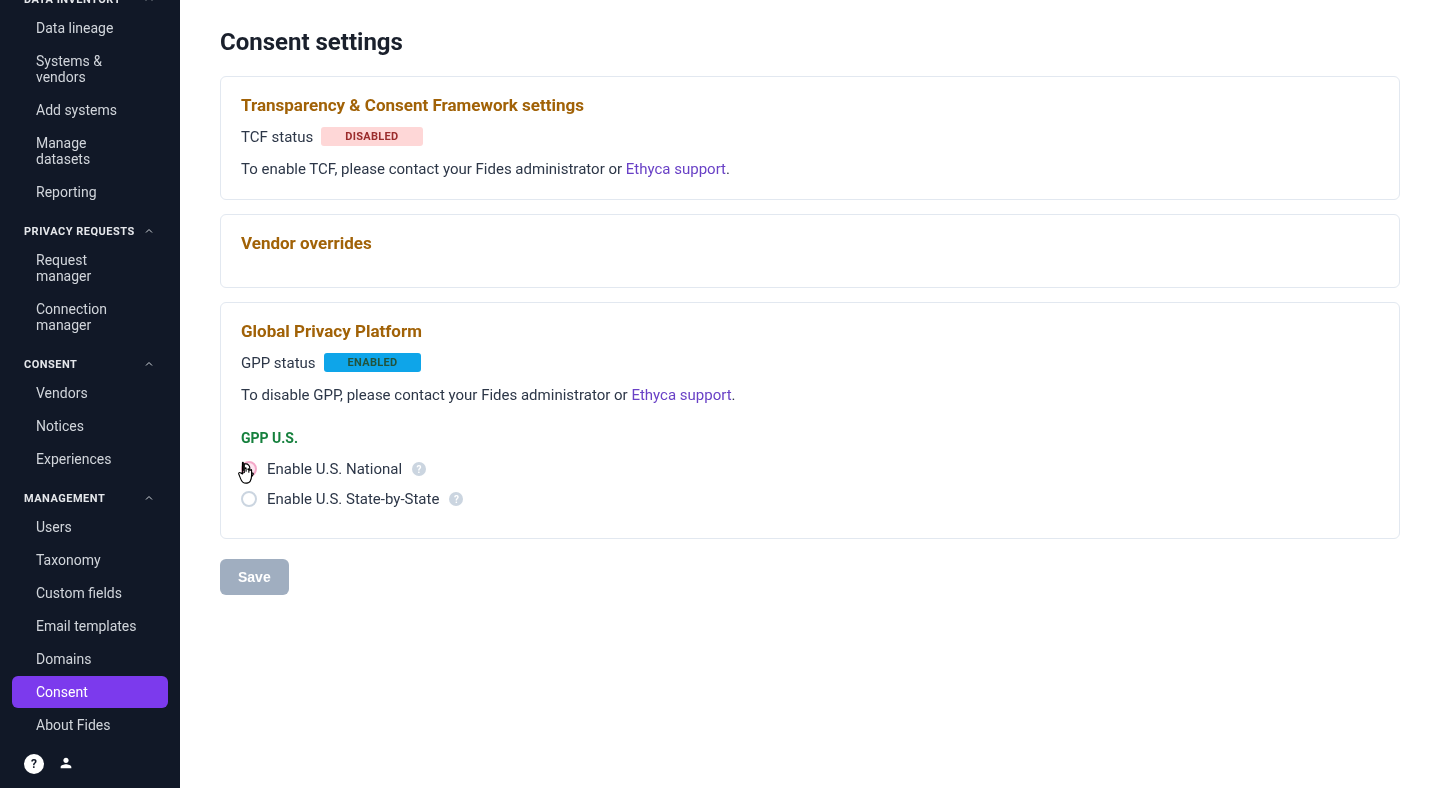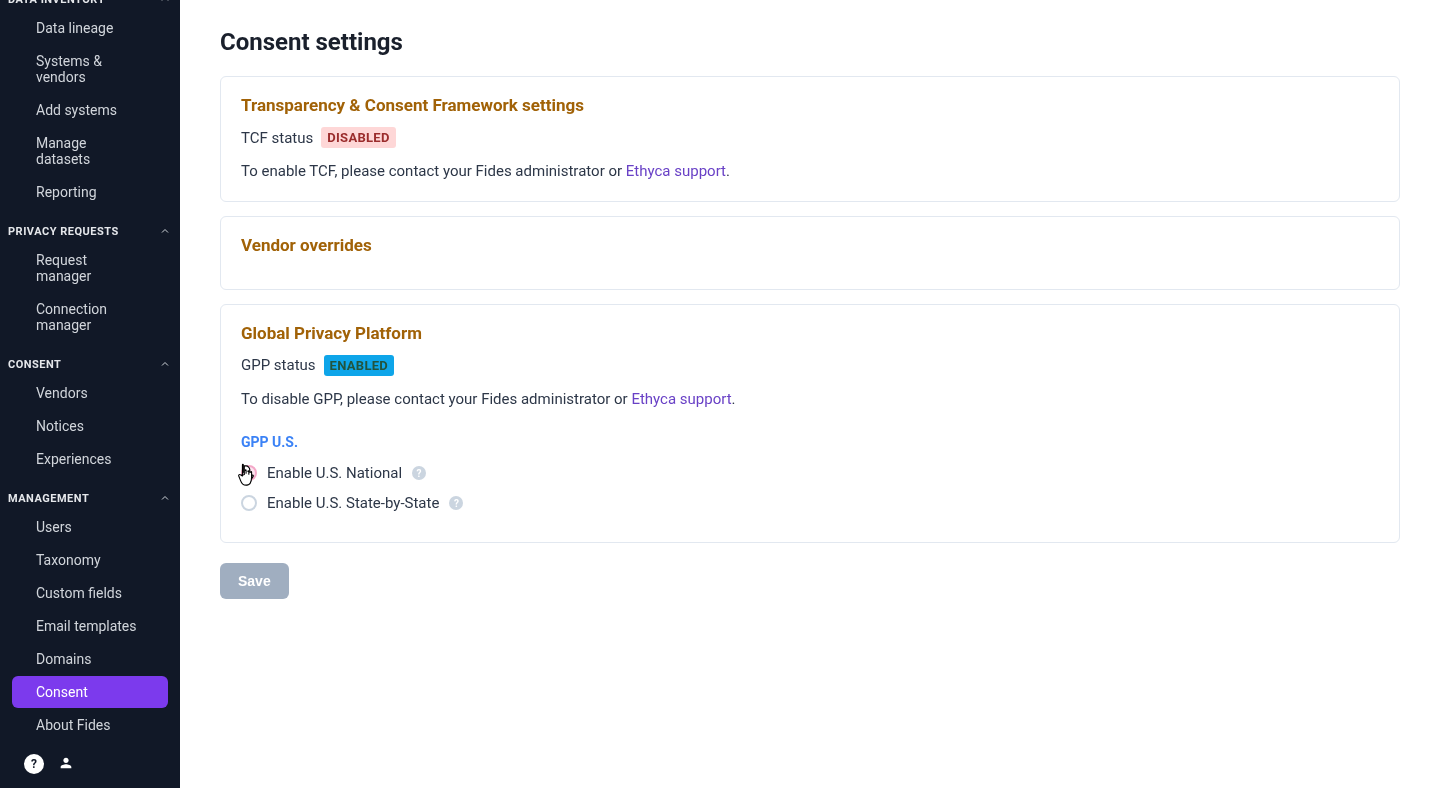--- a/index.html
+++ b/index.html
@@ -20,21 +20,21 @@
     display: flex;
     flex-direction: column;
     padding-top: 0;
     position: relative;
   }
   .nav-scroll { flex: 1; overflow-y: auto; }
   .nav-section-header {
     display: flex;
     align-items: center;
     justify-content: space-between;
-    padding: 0 8px;
+    padding: 0 24px;
     font-size: 11px;
     font-weight: 700;
     letter-spacing: 0.5px;
     color: #E5E7EB;
     text-transform: uppercase;
     margin-top: 16px;
     margin-bottom: 6px;
     cursor: pointer;
   }
   .nav-section-header.first-partial {
@@ -93,45 +93,45 @@
   }
   .card h2 {
     font-size: 17px;
     font-weight: 700;
     color: #a16207;
     margin-bottom: 12px;
   }
   .card.vendor-overrides h2 { margin-bottom: 16px; }
   .status-row {
     display: flex;
-    align-items: center;
+    align-items: flex-end;
     gap: 8px;
     margin-bottom: 12px;
     font-size: 15px;
     color: #2D3748;
   }
   .badge {
-    font-size: 13px;
-    font-weight: 700;
-    padding: 3px 6px;
+    font-size: 11px;
+    font-weight: 700;
+    padding: 3px 24px;
     border-radius: 3px;
     letter-spacing: 0.3px;
   }
   .badge.disabled { background: #FED7D7; color: #9B2C2C; }
   .badge.enabled  { background: #0ea5e9; color: #22543D; }
   .desc {
     font-size: 15px;
     color: #2D3748;
     line-height: 1.5;
   }
   .desc a, .link { color: #6941C6; text-decoration: none; }
   .subheading {
     font-size: 14px;
     font-weight: 700;
-    color: #3b82f6;
+    color: #15803d;
     margin-top: 24px;
     margin-bottom: 14px;
   }
   .radio-row {
     display: flex;
     align-items: center;
     gap: 10px;
     margin-bottom: 12px;
     font-size: 15px;
     color: #2D3748;

